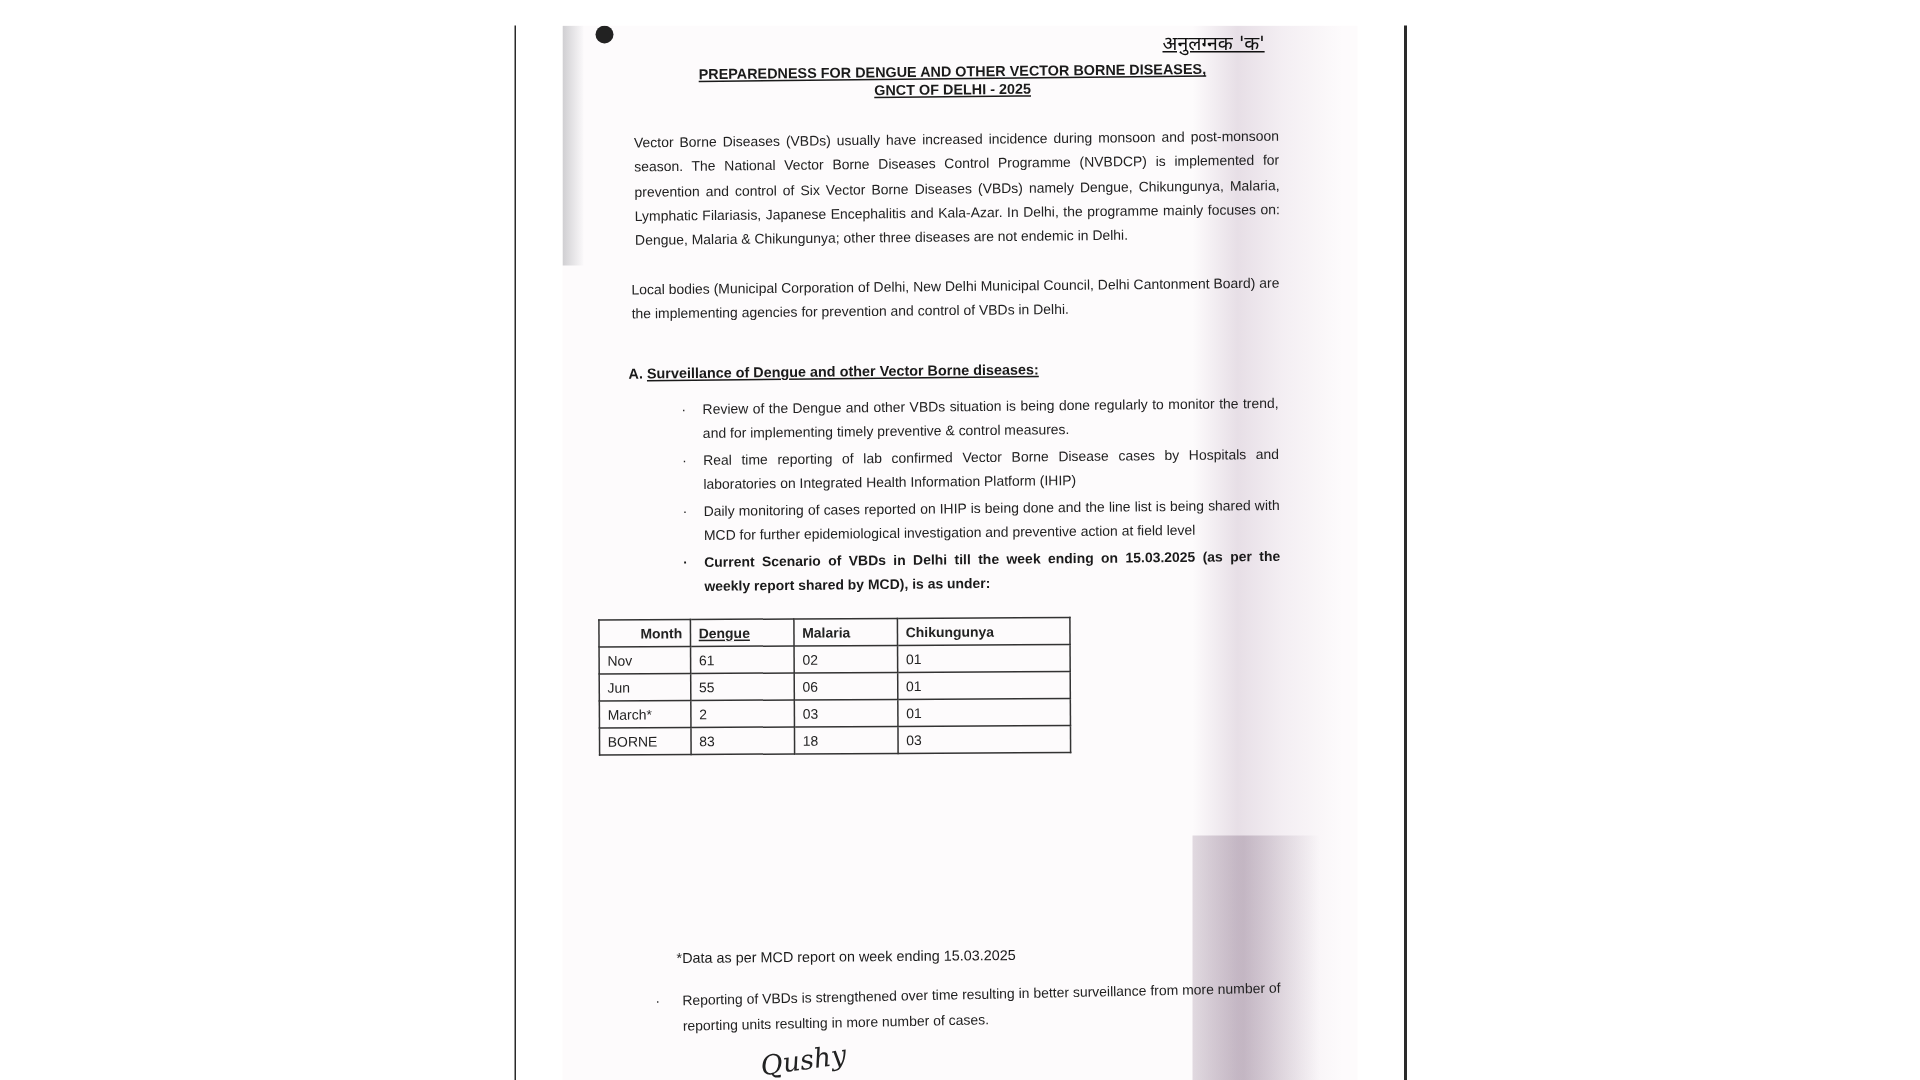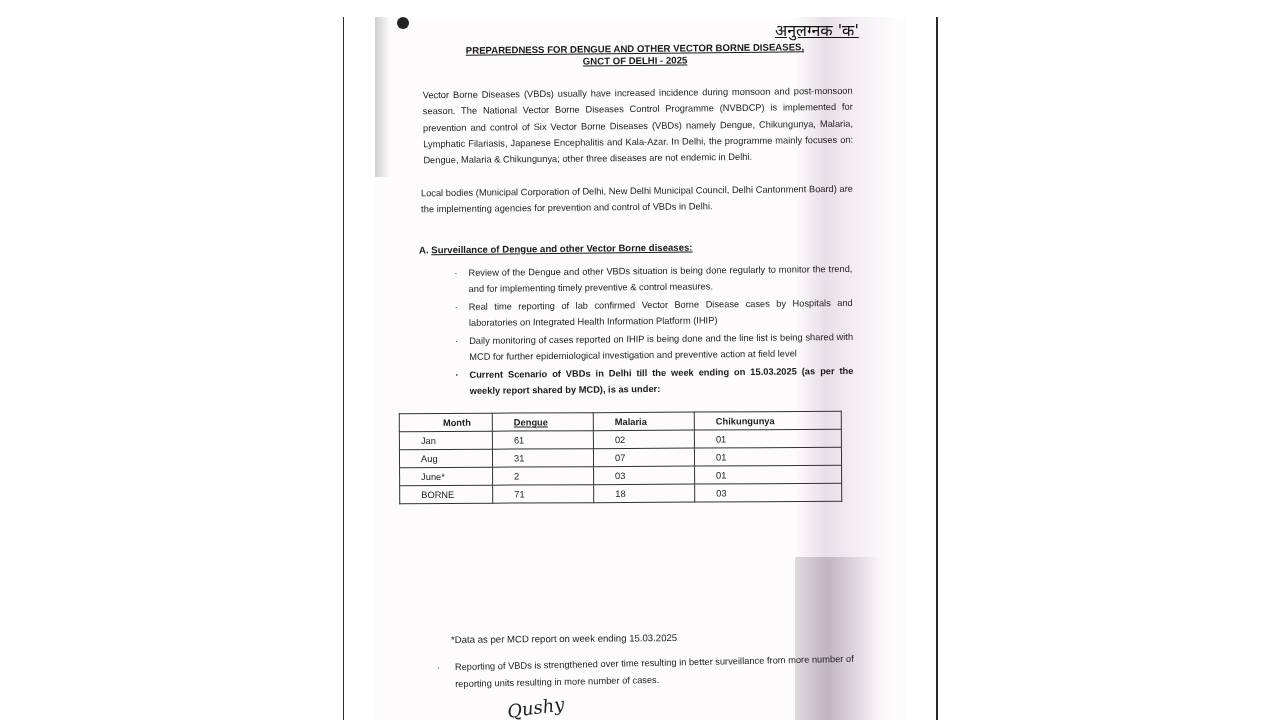--- a/index.html
+++ b/index.html
@@ -35,21 +35,21 @@
       position: absolute; left: 420px; top: 540px; width: 85px; height: 163px;
       background: linear-gradient(to right, rgba(160,140,160,0.3), rgba(150,130,150,0.45) 40%, rgba(255,255,255,0) 100%);
     }
     .punch-hole {
       position: absolute; left: 22px; top: 0px;
       width: 12px; height: 12px; border-radius: 50%;
       background: #222;
     }
     .annex {
       position: absolute; left: 400px; top: 2px;
-      font-size: 16px; color: #111; text-decoration: underline;
+      font-size: 13px; color: #111; text-decoration: underline;
       font-family: "DejaVu Sans", sans-serif;
     }
     .title {
       position: absolute; left: 70px; top: 26px; width: 380px;
       text-align: center; font-weight: bold; font-size: 9.6px;
       color: #1a1a1a; text-decoration: underline; line-height: 12px;
       transform: rotate(-0.6deg);
     }
     .para {
       position: absolute; font-size: 9.3px; color: #222;
@@ -77,21 +77,21 @@
     .bullets li .dot {
       position: absolute; left: 0; top: 0; font-size: 9px;
     }
     .bullets li.bold { font-weight: bold; color: #1a1a1a; }
     table.vbd {
       position: absolute; left: 24px; top: 395px;
       border-collapse: collapse; font-size: 9.3px; color: #222;
       transform: rotate(-0.3deg);
     }
     table.vbd td, table.vbd th {
-      border: 1.5px solid #333; height: 17px; padding: 0 21px;
+      border: 1.5px solid #333; height: 17px; padding: 0 5px;
       text-align: left; font-weight: normal;
     }
     table.vbd th { font-weight: bold; }
     table.vbd th.month { text-align: right; }
     .c1 { width: 50px; } .c2 { width: 58px; text-decoration: underline; } .c3 { width: 58px; } .c4 { width: 104px; margin-left: 20px; }
     .footnote {
       position: absolute; left: 76px; top: 616px;
       font-size: 9.6px; color: #1a1a1a;
       transform: rotate(-0.5deg);
     }
@@ -141,40 +141,40 @@
 
     <table class="vbd">
       <tbody>
           <tr>
         <th class="c1 month">Month</th>
         <th class="c2">Dengue</th>
         <th class="c3">Malaria</th>
         <th class="c4">Chikungunya</th>
       </tr>
       <tr>
-        <td>Jan</td>
+        <td>Nov</td>
         <td>61</td>
         <td>02</td>
         <td>01</td>
       </tr>
       <tr>
-        <td>Aug</td>
-        <td>31</td>
-        <td>07</td>
+        <td>Jun</td>
+        <td>55</td>
+        <td>06</td>
         <td>01</td>
       </tr>
       <tr>
-        <td>June*</td>
+        <td>March*</td>
         <td>2</td>
         <td>03</td>
         <td>01</td>
       </tr>
       <tr>
         <td>BORNE</td>
-        <td>71</td>
+        <td>83</td>
         <td>18</td>
         <td>03</td>
       </tr>
     </tbody>
       </table>
 
     <div class="footnote">*Data as per MCD report on week ending 15.03.2025</div>
 
     <div class="bullet-last">
       <span class="dot">·</span>

